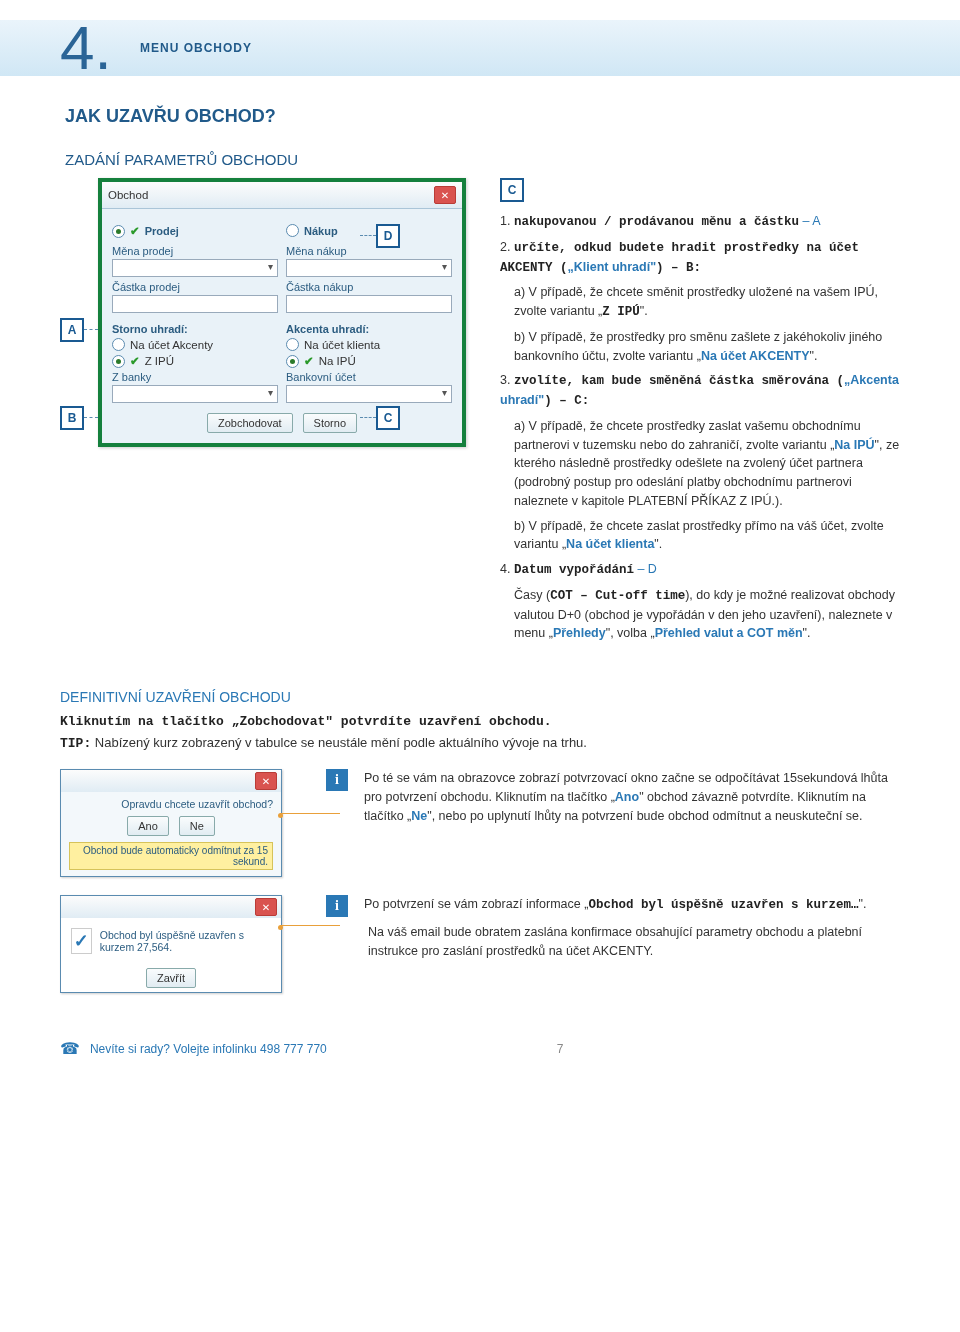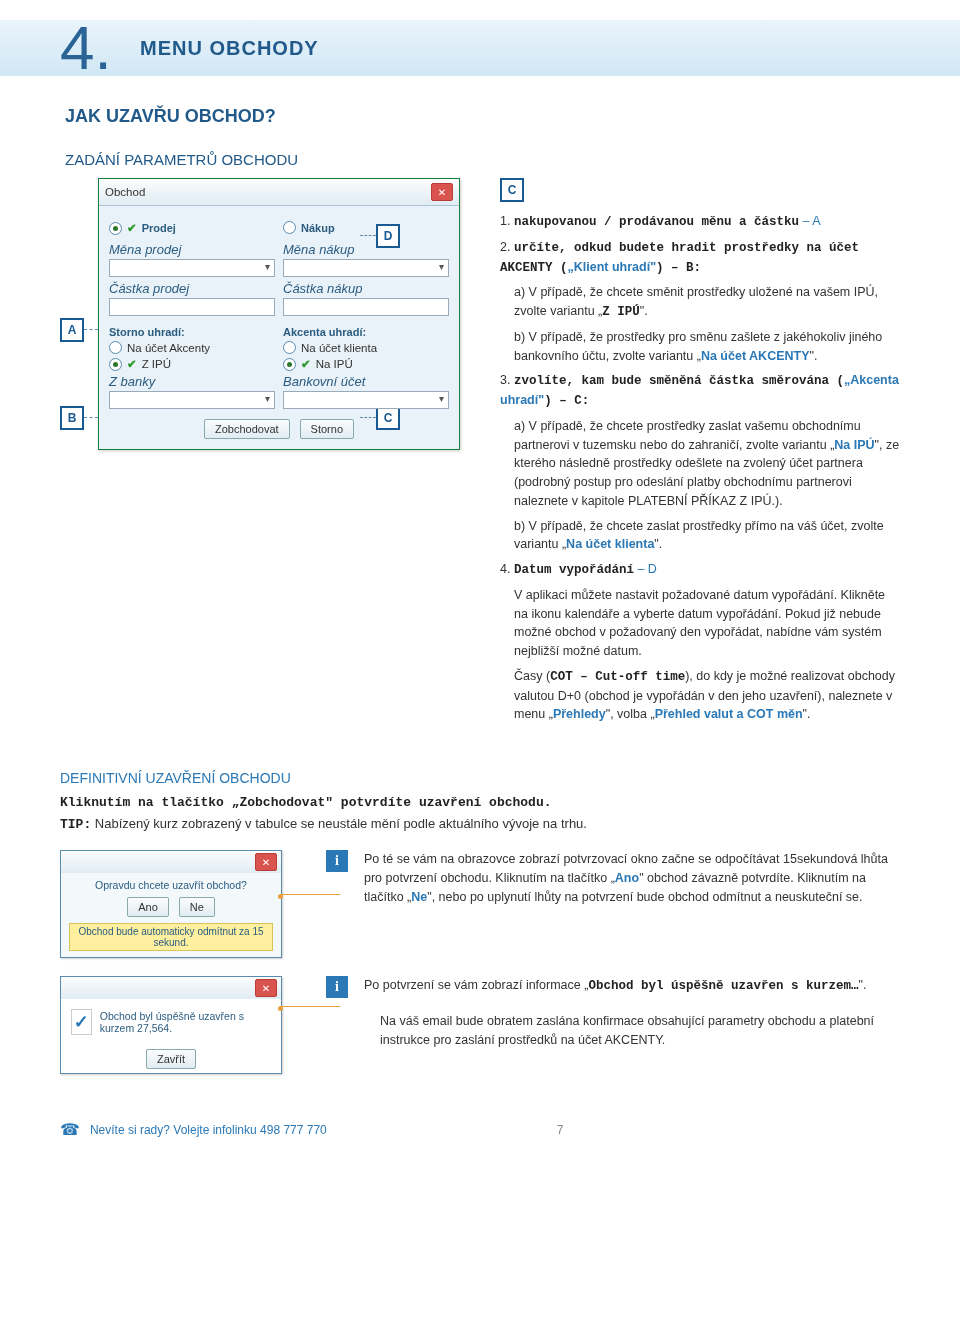--- a/index.html
+++ b/index.html
@@ -26,21 +26,21 @@
     font-size: 62px;
     color: #2a6496;
     font-weight: normal;
     position: absolute;
     left: 60px;
     top: -8px;
   }
   .title {
     color: #215a8a;
     font-weight: bold;
-    font-size: 20px;
+    font-size: 12px;
     letter-spacing: 1px;
     margin-left: 140px;
   }
   .subtitle {
     color: #215a8a;
     font-weight: bold;
     font-size: 18px;
     margin-top: 30px;
     margin-left: 5px;
   }
@@ -85,21 +85,21 @@
     color: #1a5a92;
     font-weight: bold;
     font-size: 12px;
     align-items: center;
     justify-content: center;
     background: #fff;
     margin-bottom: 4px;
   }
   
   .dialog {
-    border: 1px solid #15803d;
+    border: 4px solid #15803d;
     background: #e9f2f8;
     font-size: 11.5px;
     margin-left: 38px;
     width: 360px;
     box-shadow: 1px 1px 3px rgba(0,0,0,0.2);
   }
   .dialog-title {
     background: linear-gradient(#fcfcfc, #e0ecf4);
     padding: 4px 6px;
     border-bottom: 1px solid #aac5d8;
@@ -131,23 +131,22 @@
     flex: 1;
   }
   .dlabel {
     color: #2b5c80;
     font-weight: bold;
     font-size: 11px;
     margin-bottom: 2px;
   }
   .dtext {
     color: #2b5c80;
-    font-size: 13px;
+    font-size: 11px;
     margin-bottom: 2px;
-    font-style: italic;
   }
   .dinput {
     border: 1px solid #9ab;
     background: #fff;
     height: 18px;
     padding: 0 4px;
     font-size: 11px;
     display: flex;
     align-items: center;
     box-sizing: border-box;
@@ -238,21 +237,21 @@
     position: relative;
   }
   .confirm-title {
     background: linear-gradient(#fcfcfc, #e0ecf4);
     padding: 2px 4px;
     display: flex;
     justify-content: flex-end;
   }
   .confirm-body {
     padding: 6px 8px;
-    text-align: center;
+    text-align: right;
     color: #2b5c80;
   }
   .confirm-yellow {
     background: #fff0a0;
     border: 1px solid #d6c35a;
     padding: 2px 4px;
     font-size: 10px;
     margin-top: 6px;
   }
   .confirm-btns {
@@ -494,21 +493,20 @@
       <p class="body-sub">
         <span>a) V případě, že chcete prostředky zaslat vašemu obchodnímu partnerovi v tuzemsku nebo do zahraničí, zvolte variantu „</span><span class="highlight-blue">Na IPÚ</span><span>", ze kterého následně prostředky odešlete na zvolený účet partnera (podrobný postup pro odeslání platby obchodnímu partnerovi naleznete v kapitole PLATEBNÍ PŘÍKAZ Z IPÚ.).</span>
       </p>
       <p class="body-sub">
         <span>b) V případě, že chcete zaslat prostředky přímo na váš účet, zvolte variantu „</span><span class="highlight-blue">Na účet klienta</span><span>".</span>
       </p>
 
       <p class="body-para">
         <span>4. </span><span class="highlight-black">Datum vypořádání</span><span class="inplace-letter"> – D</span>
       </p>
-      <p class="body-sub">V aplikaci můžete nastavit požadované datum vypořádání. Klikněte na ikonu kalendáře a vyberte datum vypořádání. Pokud již nebude možné obchod v požadovaný den vypořádat, nabídne vám systém nejbližší možné datum.</p>
       <p class="body-sub">
         <span>Časy (</span><span class="highlight-black">COT – Cut-off time</span><span>), do kdy je možné realizovat obchody valutou D+0 (obchod je vypořádán v den jeho uzavření), naleznete v menu „</span><span class="highlight-blue">Přehledy</span><span>", volba „</span><span class="highlight-blue">Přehled valut a COT měn</span><span>".</span>
       </p>
     </div>
   </div>
 
   <div class="def-section">
     <div class="def-title">DEFINITIVNÍ UZAVŘENÍ OBCHODU</div>
     <p class="body-para">
       <span class="highlight-black">Kliknutím na tlačítko „</span><span class="highlight-black">Zobchodovat</span><span class="highlight-black">" potvrdíte uzavření obchodu.</span>
@@ -554,21 +552,21 @@
           <div class="success-footer">
             <div class="dbutton">Zavřít</div>
           </div>
         </div>
         <div class="orange-line" style="left:220px; top:30px; width:60px;"></div>
         <div class="orange-dot" style="left:218px; top:30px;"></div>
       </div>
       <div class="info-badge">i</div>
       <div class="info-text">
         <p style="margin:0 0 8px 0"><span>Po potvrzení se vám zobrazí informace „</span><span class="highlight-black">Obchod byl úspěšně uzavřen s kurzem…</span><span>".</span></p>
-        <p style="margin:16px">Na váš email bude obratem zaslána konfirmace obsahující parametry obchodu a platební instrukce pro zaslání prostředků na účet AKCENTY.</p>
+        <p style="margin:4px">Na váš email bude obratem zaslána konfirmace obsahující parametry obchodu a platební instrukce pro zaslání prostředků na účet AKCENTY.</p>
       </div>
     </div>
   </div>
 
   <div class="footer-row">
     <span class="phone-icon">☎</span>
     <span>
       <span>Nevíte si rady? Volejte infolinku</span>
       <span class="highlight-blue" style="font-weight:normal">498 777 770</span>
     </span>

